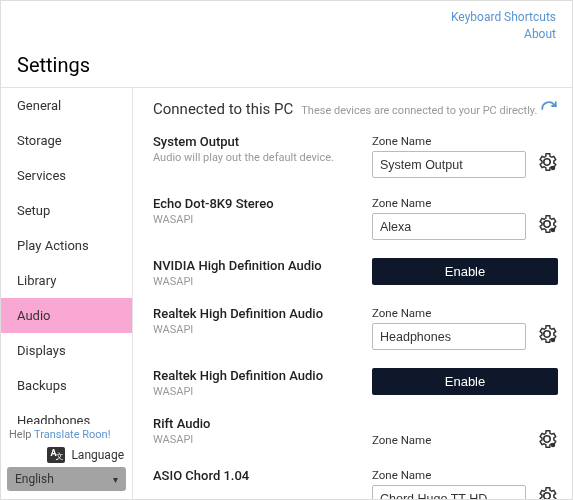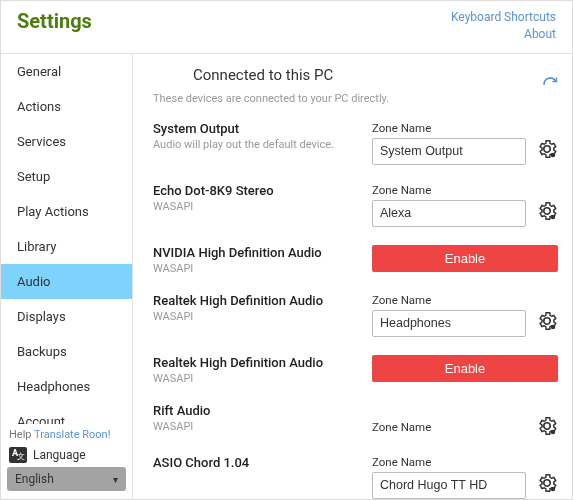--- a/index.html
+++ b/index.html
@@ -1,53 +1,53 @@
 <!DOCTYPE html>
 <html><head>
 <meta charset="utf-8">
 <style>
   * { box-sizing: border-box; margin: 0; padding: 0; }
   html, body { width: 573px; height: 500px; font-family: "Segoe UI", Roboto, "Helvetica Neue", Arial, sans-serif; background: #fff; color: #333; }
   .root { width: 573px; height: 500px; display: flex; flex-direction: column; border: 1px solid #ddd; overflow: hidden; }
   .header { display: flex; justify-content: space-between; padding: 8px 16px 10px 16px; border-bottom: 1px solid #e2e2e2; }
-  .header-title { font-size: 20px; font-weight: 700; color: #4d7c0f; }
+  .header-title { font-size: 20px; font-weight: 400; color: #000000; margin-top: 44px; }
   .header-links { text-align: right; font-size: 12px; line-height: 1.4; }
   .header-links a { color: #5b95cf; text-decoration: none; display: block; cursor: pointer; }
   .body { flex: 1; display: flex; overflow: hidden; }
   .sidebar { width: 132px; border-right: 1px solid #e2e2e2; display: flex; flex-direction: column; overflow: hidden; }
   .nav { flex: 1; overflow: hidden; }
   .nav-item { padding: 10px 12px 10px 16px; font-size: 13px; color: #333; cursor: pointer; }
-  .nav-item.selected { background: #7dd3fc; }
+  .nav-item.selected { background: #f9a8d4; }
   .sidebar-bottom { border-top: 0; padding: 0 6px 8px 6px; }
   .help-line { font-size: 11px; color: #777; padding: 4px 2px; }
   .help-line a { color: #5b95cf; text-decoration: none; cursor: pointer; }
-  .lang-label-row { display: flex; align-items: center; gap: 6px; padding: 2px 2px 4px 2px; }
+  .lang-label-row { display: flex; align-items: center; gap: 6px; padding: 2px 2px 4px 2px; justify-content: flex-end; }
   .lang-icon { width: 18px; height: 16px; background: #333; border-radius: 2px; position: relative; display: inline-block; }
   .lang-icon::before { content: "A"; color: #fff; font-size: 9px; font-weight: 700; position: absolute; left: 3px; top: 1px; }
   .lang-icon::after { content: "文"; color: #fff; font-size: 8px; position: absolute; right: 2px; bottom: 1px; }
   .lang-label { font-size: 12px; color: #333; }
   .lang-select { background: #a3a3a3; border-radius: 3px; padding: 5px 8px; font-size: 12px; display: flex; justify-content: space-between; align-items: center; cursor: pointer; }
   .lang-select .chev { font-size: 10px; }
   .main { flex: 1; padding: 12px 14px 12px 20px; overflow-y: auto; }
   .section-head { display: flex; align-items: center; justify-content: space-between; margin-bottom: 16px; }
   .section-head-left { display: flex; align-items: baseline; gap: 8px; flex-wrap: wrap; }
-  .section-title { font-size: 15px; color: #333; margin-left: 40px; }
+  .section-title { font-size: 15px; color: #333; }
   .section-sub { font-size: 11px; color: #999; }
   .refresh { width: 18px; height: 18px; color: #5b95cf; cursor: pointer; }
   .device-row { display: flex; align-items: flex-start; margin-bottom: 18px; gap: 24px; }
   .dev-left { width: 195px; }
   .dev-name { font-size: 13px; color: #222; font-weight: 500; }
   .dev-sub { font-size: 11px; color: #999; margin-top: 2px; }
   .dev-right { flex: 1; display: flex; align-items: flex-end; gap: 10px; }
   .zone-block { flex: 1; }
   .zone-label { font-size: 11.5px; color: #333; margin-bottom: 3px; }
   .zone-input { width: 100%; height: 27px; border: 1px solid #bbb; border-radius: 2px; padding: 0 7px; font-size: 12.5px; color: #333; background: #fff; }
   .gear { width: 22px; height: 22px; color: #333; cursor: pointer; align-self: center; margin-top: 12px; }
   .gear svg { width: 22px; height: 22px; }
-  .enable-btn { flex: 1; height: 27px; background: #ef4444; color: #fff; border: none; border-radius: 2px; font-size: 13px; cursor: pointer; margin-top: 4px; }
+  .enable-btn { flex: 1; height: 27px; background: #0f172a; color: #fff; border: none; border-radius: 2px; font-size: 13px; cursor: pointer; margin-top: 4px; }
   .device-row.enable-only .dev-right { align-items: center; }
   .device-row.enable-only .enable-btn { margin-top: 0; }
   
   .main::-webkit-scrollbar { width: 8px; }
   .main::-webkit-scrollbar-thumb { background: #ccc; border-radius: 4px; }
 </style>
 </head>
 <body>
 
 <div class="root">
@@ -56,21 +56,21 @@
     <div class="header-links">
       <a>Keyboard Shortcuts</a>
       <a>About</a>
     </div>
   </div>
 
   <div class="body">
     <div class="sidebar">
       <div class="nav" id="nav">
           <div class="nav-item">General</div>
-          <div class="nav-item">Actions</div>
+          <div class="nav-item">Storage</div>
           <div class="nav-item">Services</div>
           <div class="nav-item">Setup</div>
           <div class="nav-item">Play Actions</div>
           <div class="nav-item">Library</div>
           <div class="nav-item selected">Audio</div>
           <div class="nav-item">Displays</div>
           <div class="nav-item">Backups</div>
           <div class="nav-item">Headphones</div>
           <div class="nav-item">Account</div>
         </div>

